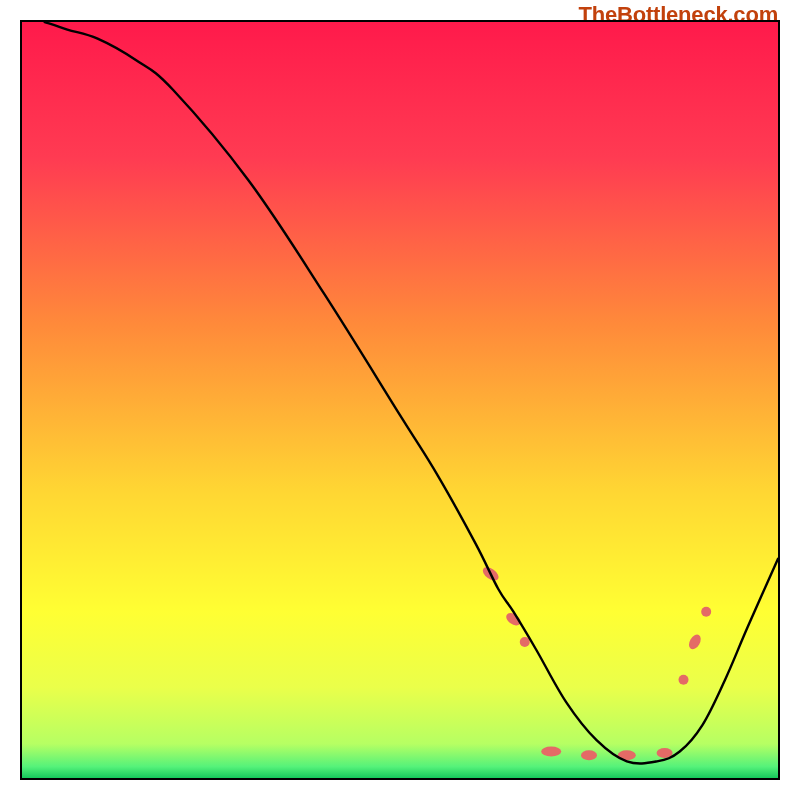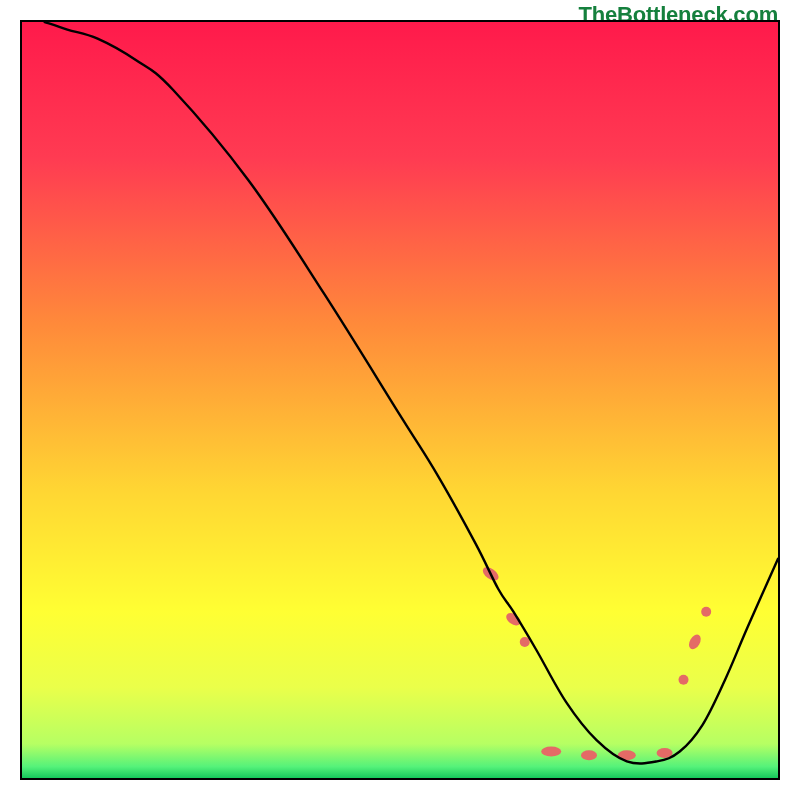--- a/index.html
+++ b/index.html
@@ -39,21 +39,21 @@
     top: 0;
     width: 100%;
     height: 100%;
   }
   .watermark {
     position: absolute;
     top: 2px;
     right: 22px;
     font-size: 22px;
     font-weight: 600;
-    color: #15803d;
+    color: #c2410c;
     font-family: Arial, sans-serif;
     letter-spacing: -0.2px;
   }
 </style>
 </head>
 <body>
 
 <div class="chart-container">
 
   <div class="watermark">TheBottleneck.com</div>

